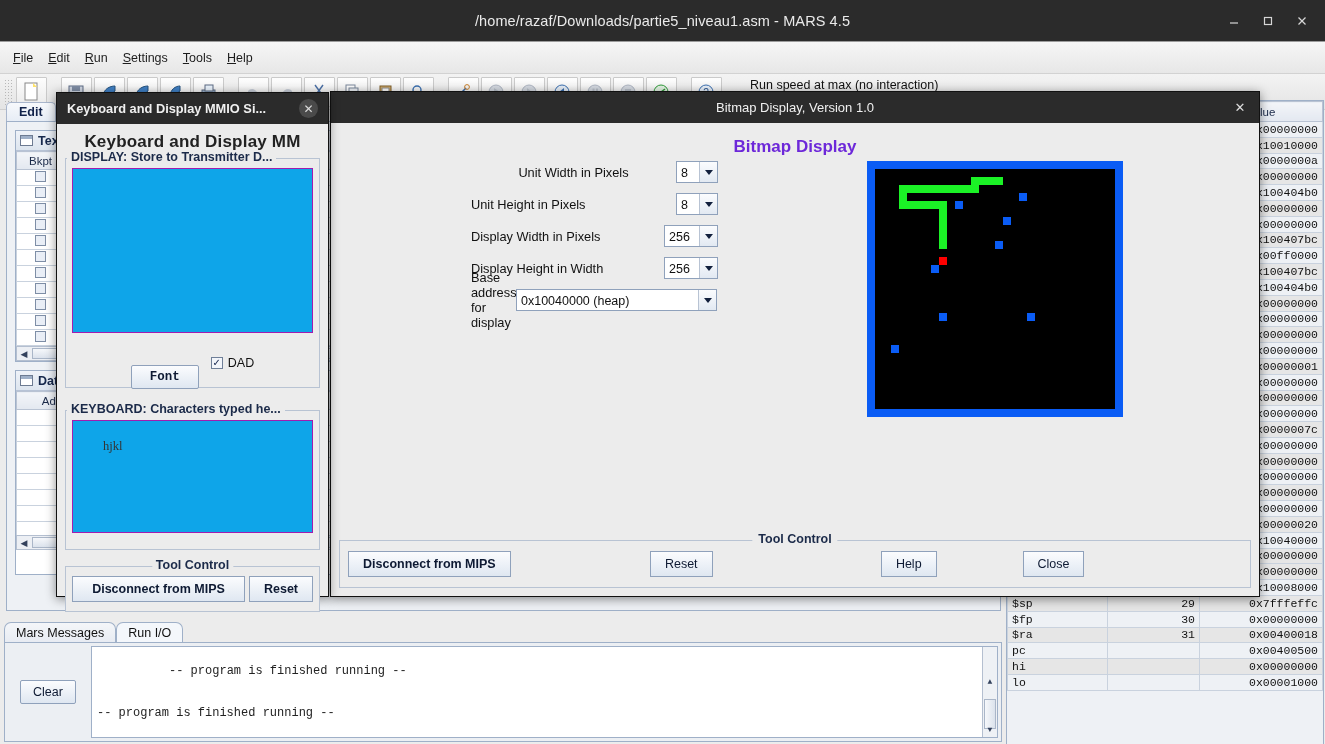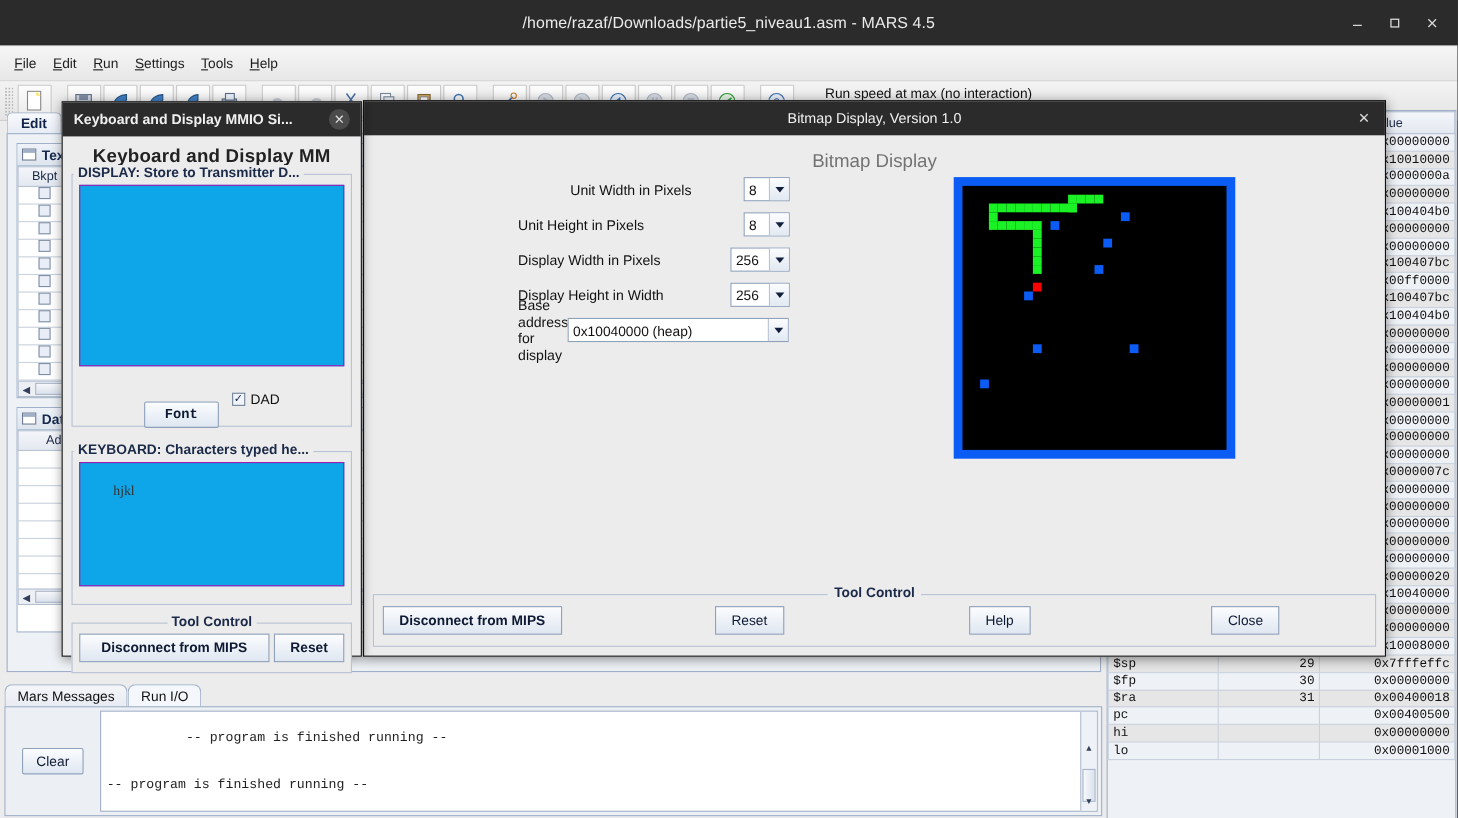--- a/index.html
+++ b/index.html
@@ -143,21 +143,21 @@
   }
   .ta { background: #0ea5e9; border: 1px solid #a21caf; font-family: Liberation Serif, serif;
         font-size: 12.5px; color: #333; padding: 3px 5px; white-space: pre; }
   .row-center { display: flex; align-items: center; justify-content: center; gap: 12px; }
   .sm-chk { width: 12px; height: 12px; border: 1px solid #6f7f98; background: #f2f5fa;
             display: inline-flex; align-items: center; justify-content: center;
             font-size: 10px; color: #10204a; line-height: 1; }
 
   
   #bmp-dialog { left: 330px; top: 91px; width: 930px; height: 506px; border: 1px solid #111; }
-  .bmp-head { text-align: center; font-size: 17px; font-weight: normal; color: #737373; padding: 14px 0 10px 0; }
+  .bmp-head { text-align: center; font-size: 17px; font-weight: bold; color: #6d28d9; padding: 14px 0 10px 0; }
   .form-row { display: flex; align-items: center; height: 32px; }
   .form-label { font-size: 12.8px; color: #111; text-align: left; }
   .spinner-like {
     display: inline-flex; align-items: stretch; border: 1px solid #8fa1bb; background: #fff; height: 22px;
   }
   .spinner-like .val { font-size: 12.5px; color: #111; padding: 2px 5px 0 4px; display:flex; align-items:center; }
   .spinner-like .arrow-btn {
     width: 18px; border-left: 1px solid #b8c3d3; background: linear-gradient(#fbfcfe,#e2e9f2);
     display: flex; align-items: center; justify-content: center;
   }
@@ -838,21 +838,21 @@
       <div class="toolctl-btns">
         <div style="width:25%; display:flex; justify-content:flex-start; padding-left:8px;">
           <div class="tc-btn bold">Disconnect from MIPS</div>
         </div>
         <div style="width:25%; display:flex; justify-content:center;">
           <div class="tc-btn">Reset</div>
         </div>
         <div style="width:25%; display:flex; justify-content:center;">
           <div class="tc-btn">Help</div>
         </div>
-        <div style="width:25%; display:flex; justify-content:center; padding-right:8px;">
+        <div style="width:25%; display:flex; justify-content:flex-start; padding-right:8px;">
           <div class="tc-btn">Close</div>
         </div>
       </div>
     </div>
   </div>
 
   <div class="dialog" id="kbd-dialog">
     <div class="dlg-title" style="justify-content:flex-start; padding-left:10px;">
       <span class="bold" style="font-size:12.8px;">Keyboard and Display MMIO Si...</span>
       <span class="dlg-close circle">✕</span>

